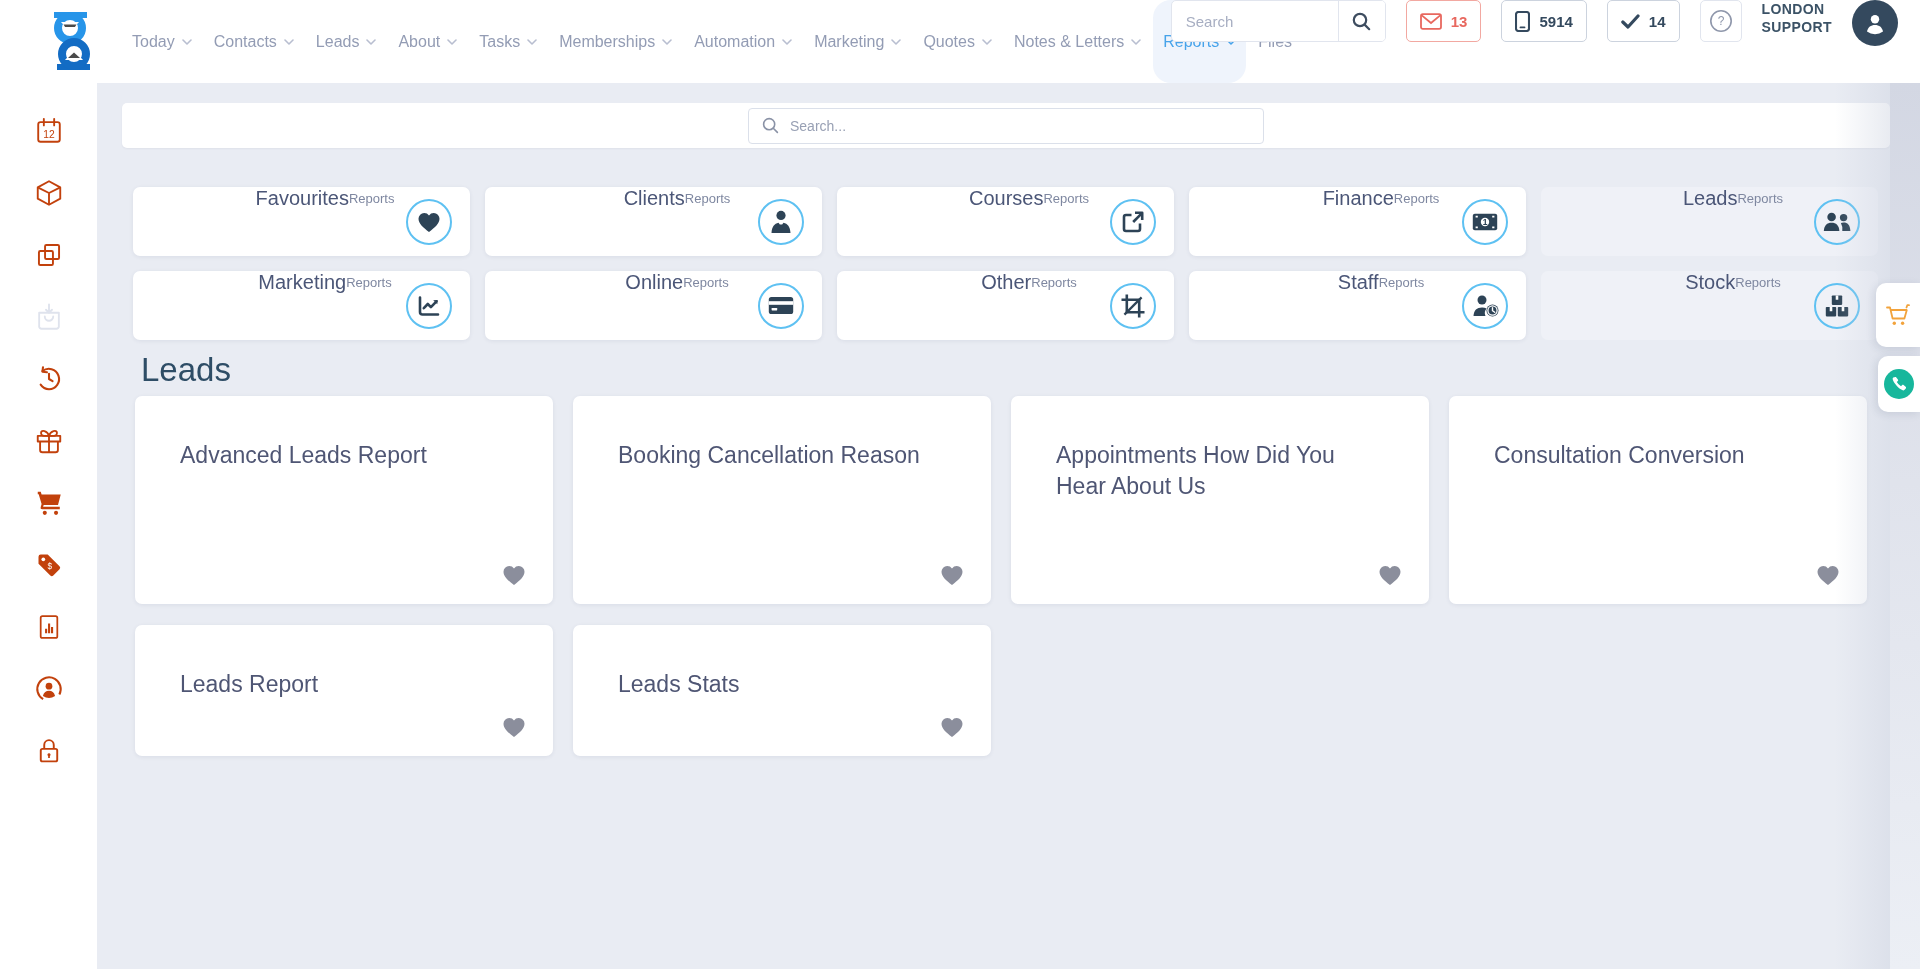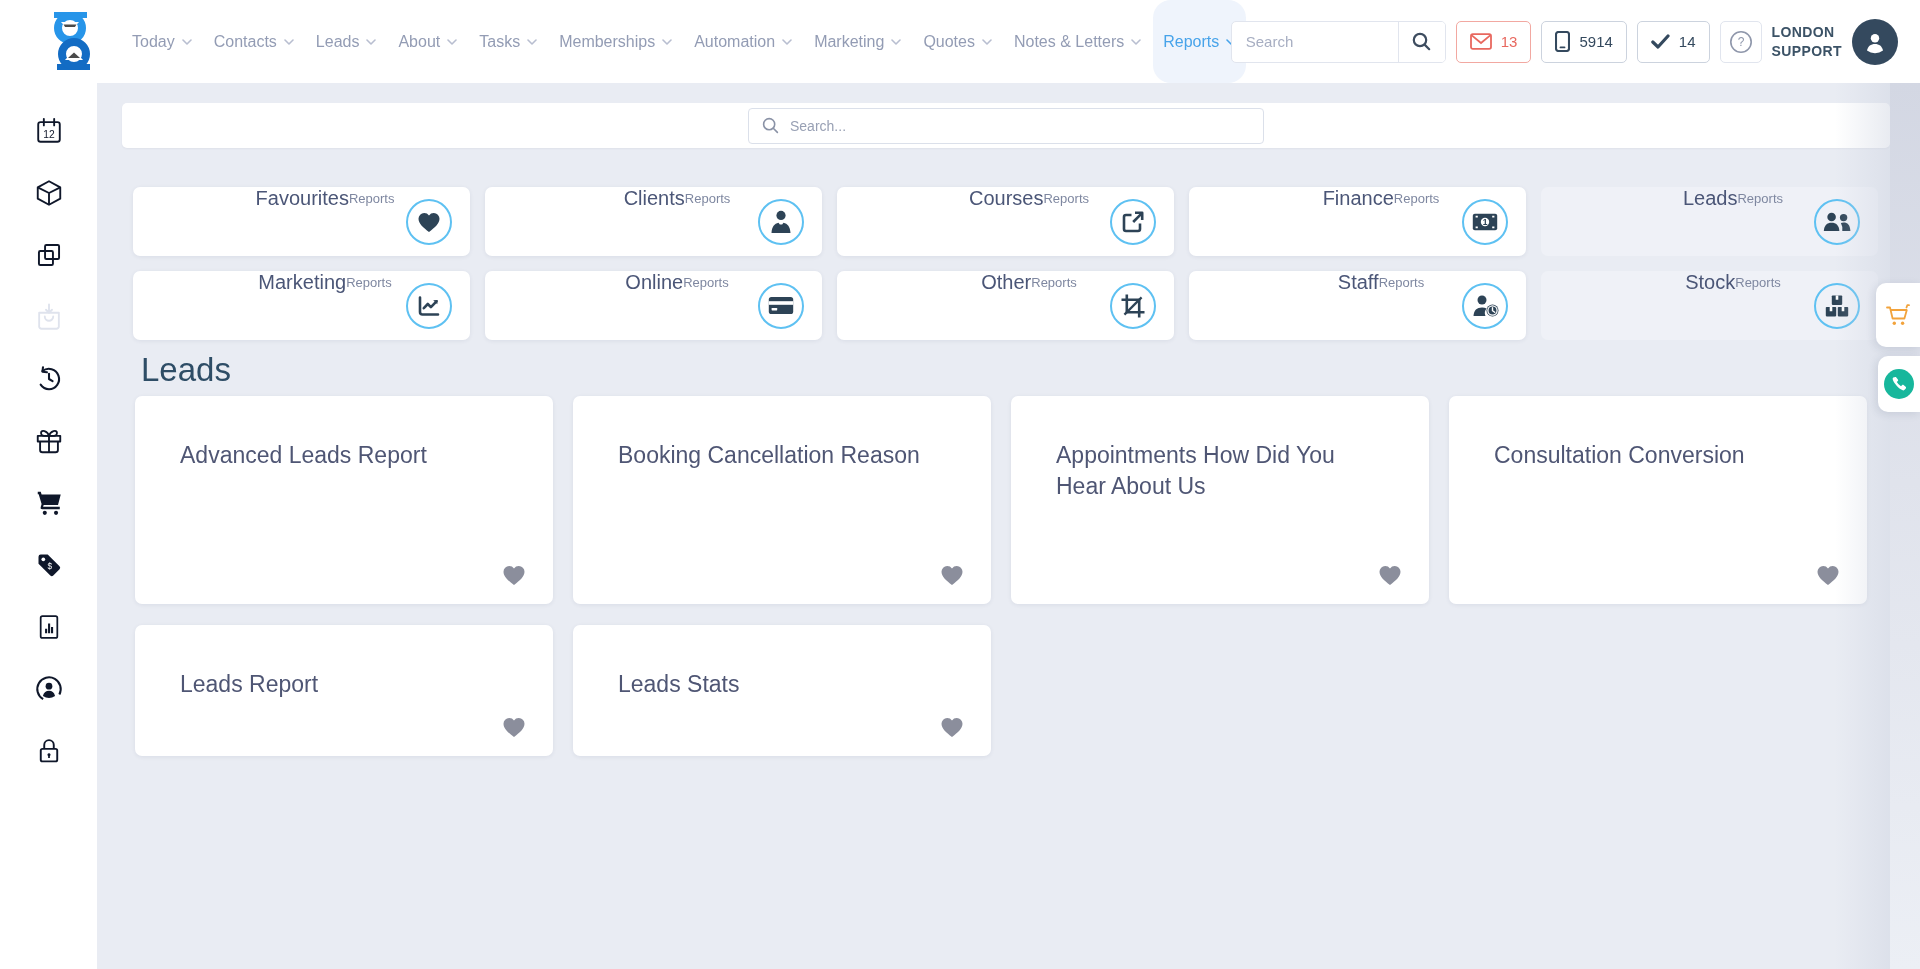--- a/index.html
+++ b/index.html
@@ -10,41 +10,41 @@
   
   .header{position:absolute;left:0;top:0;right:0;height:83px;background:#fff;z-index:30}
   .logo{position:absolute;left:44px;top:11px;cursor:pointer}
   .nav{position:absolute;left:122px;top:0;height:83px;display:flex;}
   .nav-item{display:flex;align-items:center;gap:7px;padding:9px 10px;margin-right:2px;
             font-size:16px;color:#939cb4;border-radius:18px;cursor:pointer;white-space:nowrap}
   .nav-item.active{background:#eff4fc;color:#47a3ea}
   .chev{color:#b8bed0;display:flex;margin-top:2px}
   .active .chev{color:#47a3ea}
 
-  .hright{position:absolute;right:22px;top:0;height:83px;display:flex;align-items:center;gap:10px}
+  .hright{position:absolute;right:22px;top:0;height:83px;display:flex;gap:20px}
   .hsearch{display:flex;align-items:center;height:40px;border:1px solid #e1e5ee;border-radius:5px;
            background:#fff;overflow:hidden}
   .hsearch input{border:0;outline:0;width:138px;padding:0 14px;font-size:15px;color:#44506b;
                  font-family:inherit;background:transparent}
   .hsearch input::placeholder{color:#a7aec2}
   .hsearch-btn{width:46px;height:40px;display:flex;align-items:center;justify-content:center;
                border-left:1px solid #e1e5ee;color:#3e4d60;background:#fff;cursor:pointer}
   .badge{display:flex;align-items:center;gap:9px;height:40px;padding:0 13px;border:1px solid #ccd3de;
-         border-radius:5px;background:#fff;color:#34495e;font-size:15px;font-weight:normal;cursor:pointer}
+         border-radius:5px;background:#fff;color:#34495e;font-size:15px;font-weight:bold;cursor:pointer}
   .badge.red{border-color:#f2a8a1;color:#e8685f}
   .help-btn{width:40px;height:40px;border:1px solid #e1e5ee;border-radius:5px;display:flex;
             align-items:center;justify-content:center;color:#8f97ab;background:#fff;cursor:pointer}
   .user-name{font-size:14px;font-weight:bold;color:#3b5266;line-height:1.3;letter-spacing:.4px}
   .avatar{width:46px;height:46px;border-radius:50%;background:#34495e;display:flex;align-items:center;
           justify-content:center;color:#fff;cursor:pointer}
 
   
   .sidebar{position:absolute;left:0;top:83px;bottom:0;width:97px;background:#fff;display:flex;
            flex-direction:column;align-items:center;padding-top:33px;gap:32px;box-sizing:border-box}
-  .side-item{color:#0f172a;cursor:pointer;height:30px;display:flex;align-items:center}
+  .side-item{color:#c2410c;cursor:pointer;height:30px;display:flex;align-items:center}
   .side-item.muted{color:#dfe3ed}
 
   
   .content{position:absolute;left:97px;top:83px;right:0;bottom:0;background:#e9ecf3;overflow:hidden}
   .search-panel{position:absolute;left:25px;right:30px;top:20px;height:45px;background:#fff;
                 border-radius:5px;box-shadow:0 1px 2px rgba(30,40,70,.05);
                 display:flex;align-items:center;justify-content:center}
   .main-search{display:flex;align-items:center;gap:9px;width:516px;height:36px;border:1px solid #dbe0ea;
                border-radius:4px;padding:0 13px;color:#8a92a6;background:#fff;box-sizing:border-box}
   .main-search input{border:0;outline:0;flex:1;font-size:14px;color:#737373;font-family:inherit}

